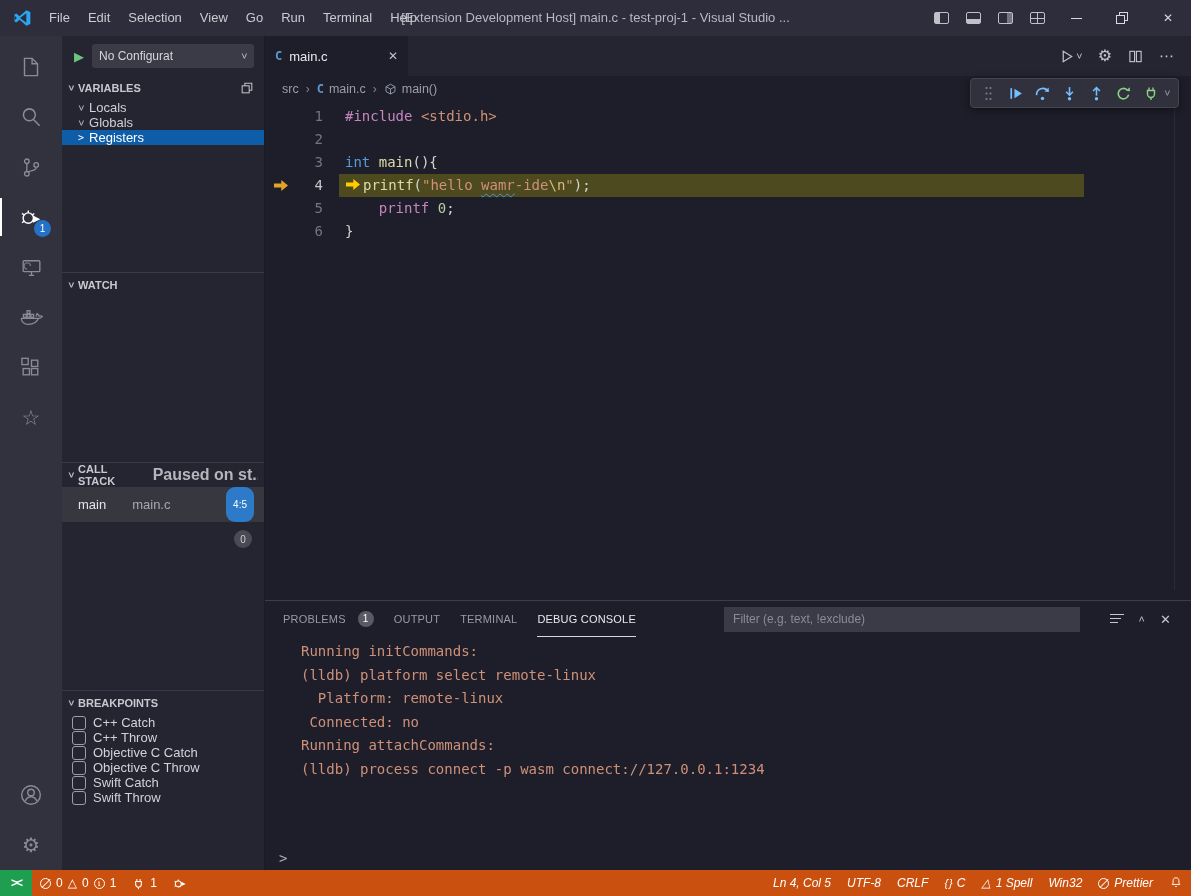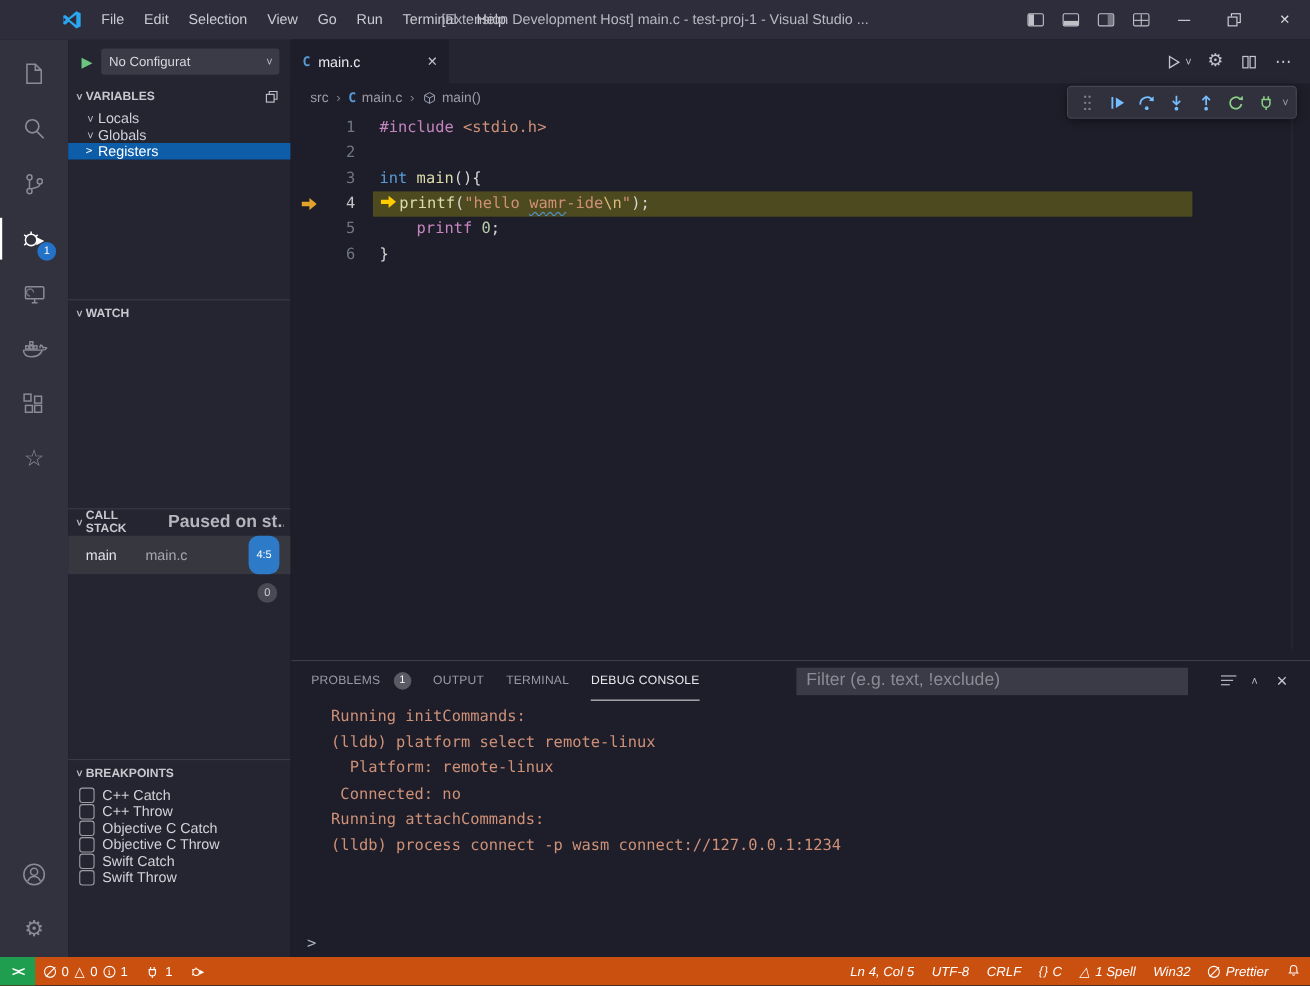--- a/index.html
+++ b/index.html
@@ -1,21 +1,21 @@
 <!DOCTYPE html>
 <html style="--statusbar-debugging: #ca5010; --remote-indicator: #1f9e50; --selection-blue: #0d5da9; --current-line-highlight: #4e4a1f; --badge-blue: #2d7ac9; --activity-badge: #2472c8; --debug-icon-blue: #75beff; --debug-icon-green: #89d185;"><head>
 <meta charset="utf-8">
 <style>
   *{box-sizing:border-box;margin:0;padding:0;}
   html,body{width:1191px;height:896px;overflow:hidden;}
   body{background:#1e1e2a;font-family:"Liberation Sans",sans-serif;}
   .window{width:1191px;height:896px;display:flex;flex-direction:column;}
 
   
-  .titlebar{flex:0 0 36px;background:#2d2d3c;display:flex;align-items:center;color:#cbcbd3;font-size:13px;position:relative;padding-left:43px;}
+  .titlebar{flex:0 0 36px;background:#2d2d3c;display:flex;align-items:center;color:#cbcbd3;font-size:13px;position:relative;}
   .vscode-logo{width:20px;height:20px;margin:0 8px 0 12px;flex:0 0 20px;}
   .menubar{display:flex;height:100%;}
   .menu-item{padding:0 9px;line-height:36px;white-space:nowrap;}
   .window-title{position:absolute;left:50%;transform:translateX(-50%);line-height:36px;color:#b9b9c3;white-space:nowrap;}
   .titlebar-right{margin-left:auto;display:flex;align-items:center;height:100%;}
   .layout-icon{width:32px;height:100%;display:flex;align-items:center;justify-content:center;}
   .li-box{width:15px;height:12px;border:1px solid #c0c0c8;border-radius:2px;position:relative;}
   .li-box.left::before{content:"";position:absolute;left:0;top:0;bottom:0;width:5px;background:#c0c0c8;}
   .li-box.bottom::before{content:"";position:absolute;left:0;right:0;bottom:0;height:4px;background:#c0c0c8;}
   .li-box.right::before{content:"";position:absolute;right:0;top:0;bottom:0;width:5px;background:#c0c0c8;opacity:.5;}
@@ -99,21 +99,21 @@
   .debug-toolbar{position:absolute;top:42px;right:12px;height:30px;background:#31313e;border:1px solid #454552;border-radius:4px;display:flex;align-items:center;gap:7px;padding:0 8px;box-shadow:0 2px 8px rgba(0,0,0,.45);z-index:10;}
   .dt-icon{display:flex;align-items:center;justify-content:center;width:20px;height:22px;}
   .dt-chev{color:#9a9aa4;margin-left:-4px;}
 
   
   .panel{flex:0 0 270px;display:flex;flex-direction:column;border-top:1px solid #3c3c4a;background:#1e1e2a;}
   .panel-header{flex:0 0 36px;display:flex;align-items:center;gap:20px;padding:0 10px 0 18px;}
   .panel-tab{height:100%;display:flex;align-items:center;gap:12px;font-size:11px;color:#9a9aa4;letter-spacing:.2px;border-bottom:1px solid transparent;white-space:nowrap;}
   .panel-tab.active{color:#e8e8ee;border-bottom-color:#d7d7dd;}
   .tab-badge{min-width:16px;height:16px;border-radius:9px;background:#5a5a64;color:#fff;font-size:10px;display:flex;align-items:center;justify-content:center;padding:0 4px;}
-  .filter-box{margin-left:auto;width:356px;height:25px;background:#3b3b47;border:none;outline:none;color:#ccc;font-size:16px;padding:0 9px;font-family:"Liberation Sans",sans-serif;}
+  .filter-box{margin-left:auto;width:356px;height:25px;background:#3b3b47;border:none;outline:none;color:#ccc;font-size:12px;padding:0 9px;font-family:"Liberation Sans",sans-serif;}
   .filter-box::placeholder{color:#8b8b95;}
   .panel-actions{display:flex;align-items:center;gap:15px;padding:0 10px;color:#c6c6cf;}
   .lines-icon{width:14px;height:11px;border-top:1.5px solid currentColor;position:relative;display:inline-block;}
   .lines-icon::before{content:"";position:absolute;left:0;right:3px;top:3px;height:1.5px;background:currentColor;}
   .lines-icon::after{content:"";position:absolute;left:0;right:6px;top:7px;height:1.5px;background:currentColor;}
   .panel-close{font-size:13px;}
   .console{flex:1;padding:3px 0 0 36px;font-family:"DejaVu Sans Mono",monospace;font-size:14px;color:#ce9178;overflow:hidden;}
   .console-line{height:23.5px;line-height:23.5px;white-space:pre;}
   .console-prompt{flex:0 0 24px;display:flex;align-items:center;padding-left:14px;color:#aab4c2;font-family:"DejaVu Sans Mono",monospace;font-size:14px;}
 

